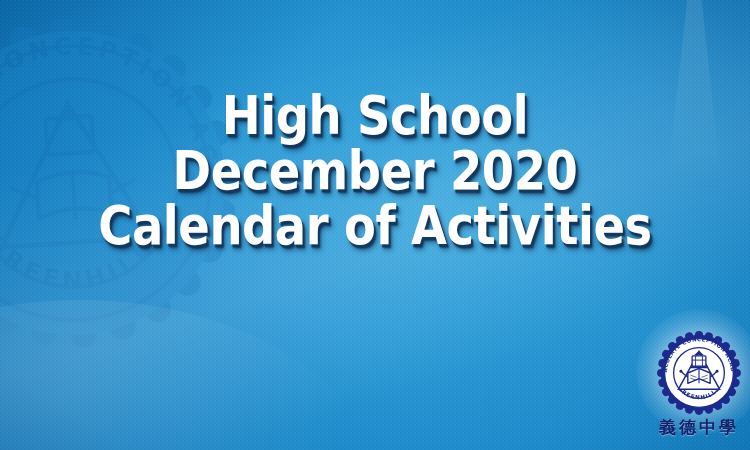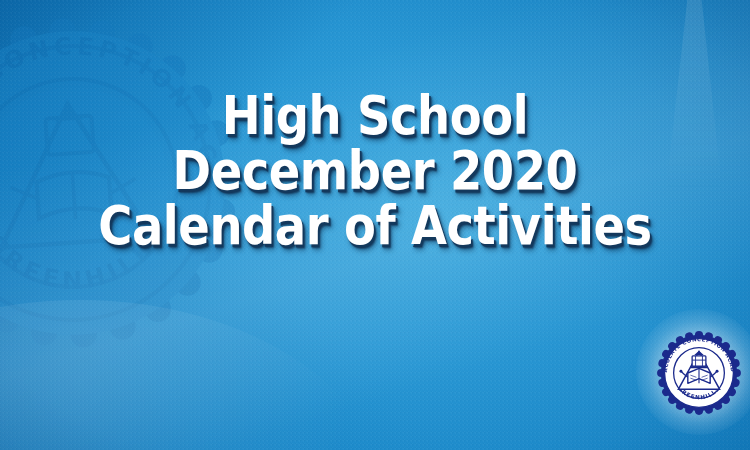--- a/index.html
+++ b/index.html
@@ -324,15 +324,16 @@
         <line x1="106" y1="110" x2="120" y2="105" stroke="#1b2a8c" stroke-width="1.6"></line>
         <line x1="106" y1="117" x2="120" y2="112" stroke="#1b2a8c" stroke-width="1.6"></line>
 
         <path d="M58 96 q10 10 16 14" fill="none" stroke="#1b2a8c" stroke-width="2.8"></path>
         <path d="M142 96 q-10 10 -16 14" fill="none" stroke="#1b2a8c" stroke-width="2.8"></path>
         <circle cx="58" cy="96" r="3.4" fill="#1b2a8c"></circle>
         <circle cx="142" cy="96" r="3.4" fill="#1b2a8c"></circle>
       </svg>
     </div>
 
+    <div class="logo-cn">義德中學</div>
   </div>
 
 </div>
 
 </body></html>

